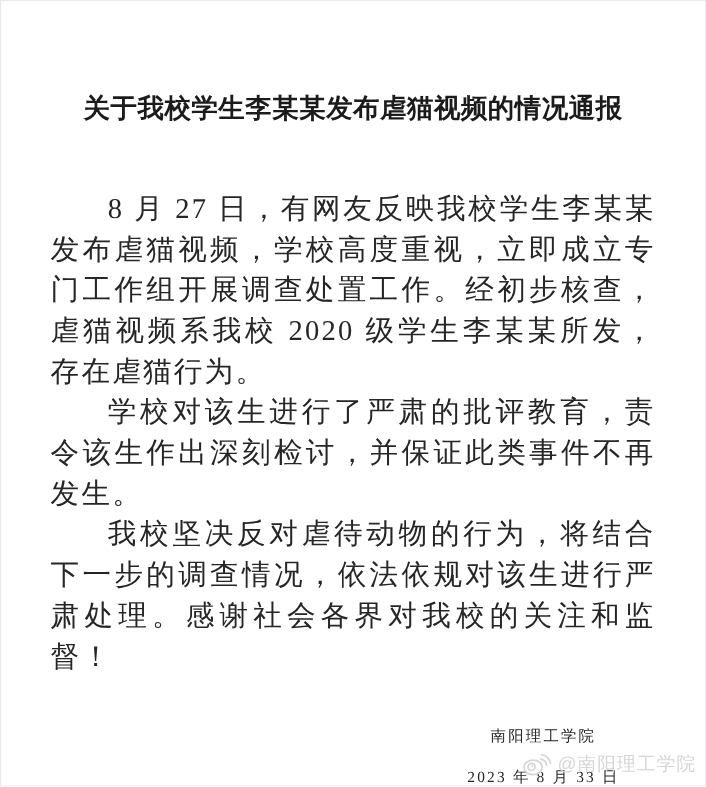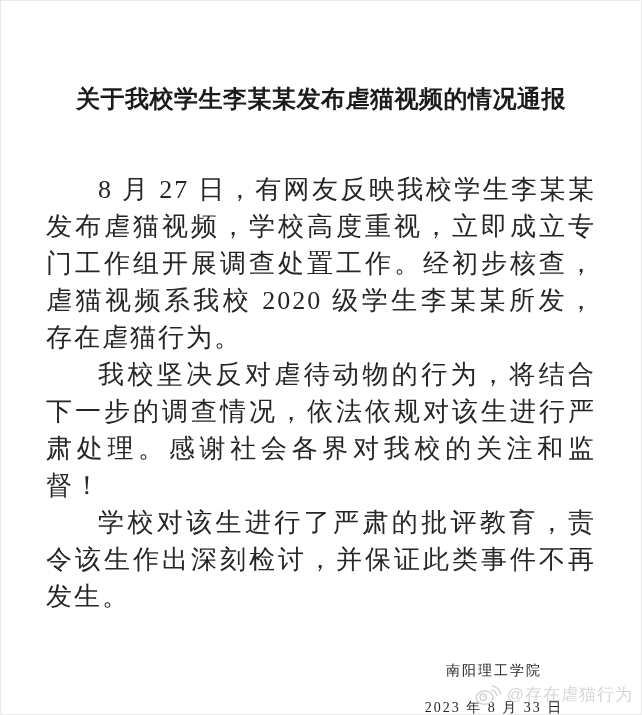--- a/index.html
+++ b/index.html
@@ -70,35 +70,35 @@
 </style>
 </head>
 <body>
 
 <div class="page">
 
   <h1 class="title">关于我校学生李某某发布虐猫视频的情况通报</h1>
 
   <div class="body">
     <p>8 月 27 日，有网友反映我校学生李某某发布虐猫视频，学校高度重视，立即成立专门工作组开展调查处置工作。经初步核查，虐猫视频系我校 2020 级学生李某某所发，存在虐猫行为。</p>
+    <p>学校对该生进行了严肃的批评教育，责令该生作出深刻检讨，并保证此类事件不再发生。</p>
     <p>我校坚决反对虐待动物的行为，将结合下一步的调查情况，依法依规对该生进行严肃处理。感谢社会各界对我校的关注和监督！</p>
-    <p>学校对该生进行了严肃的批评教育，责令该生作出深刻检讨，并保证此类事件不再发生。</p>
   </div>
 
   <div class="signature">
     <div>南阳理工学院</div>
     <div>2023 年 8 月 33 日</div>
   </div>
 
   <div class="watermark">
     <span class="wm-icon">
       <svg width="27" height="23" viewBox="0 0 27 23" fill="none" stroke="#d6d6d6" stroke-width="1.6">
         <ellipse cx="9.6" cy="14.6" rx="8.4" ry="6.6"></ellipse>
         <circle cx="8.2" cy="14.2" r="3.2"></circle>
         <circle cx="9" cy="13.4" r="0.9" fill="#d6d6d6" stroke="none"></circle>
         <path d="M16.5 7.2 a 6.2 6.2 0 0 1 5.3 5.3" stroke-linecap="round"></path>
         <path d="M17.5 3 a 10.3 10.3 0 0 1 8 8" stroke-linecap="round"></path>
       </svg>
     </span>
-    <span>@存在虐猫行为</span>
+    <span>@南阳理工学院</span>
   </div>
 
 </div>
 
 </body></html>

